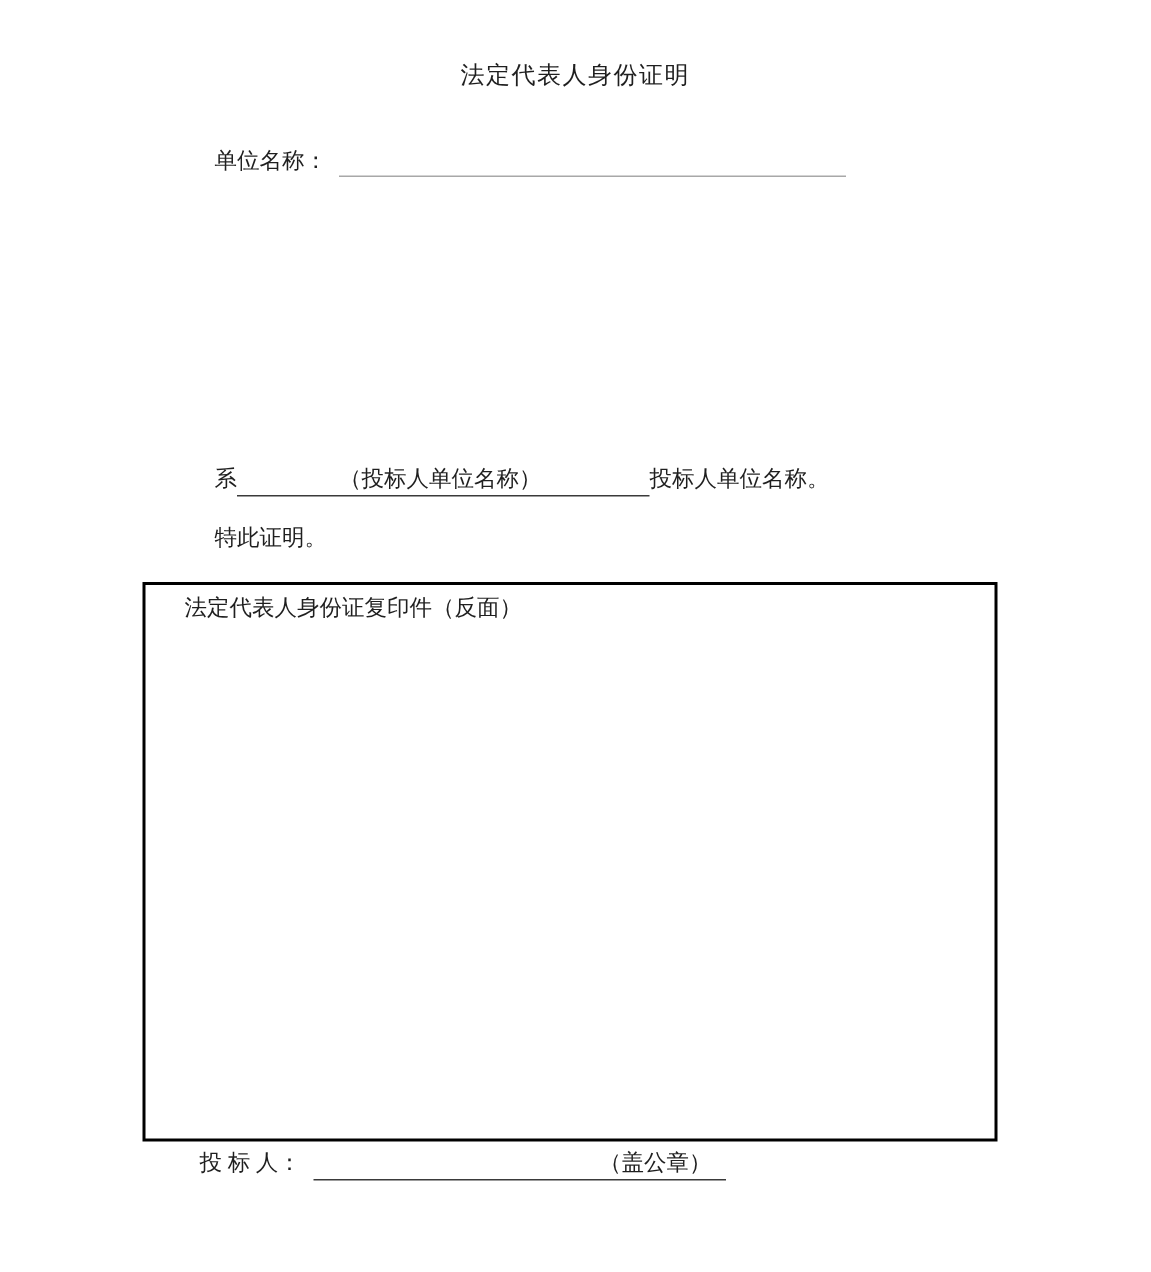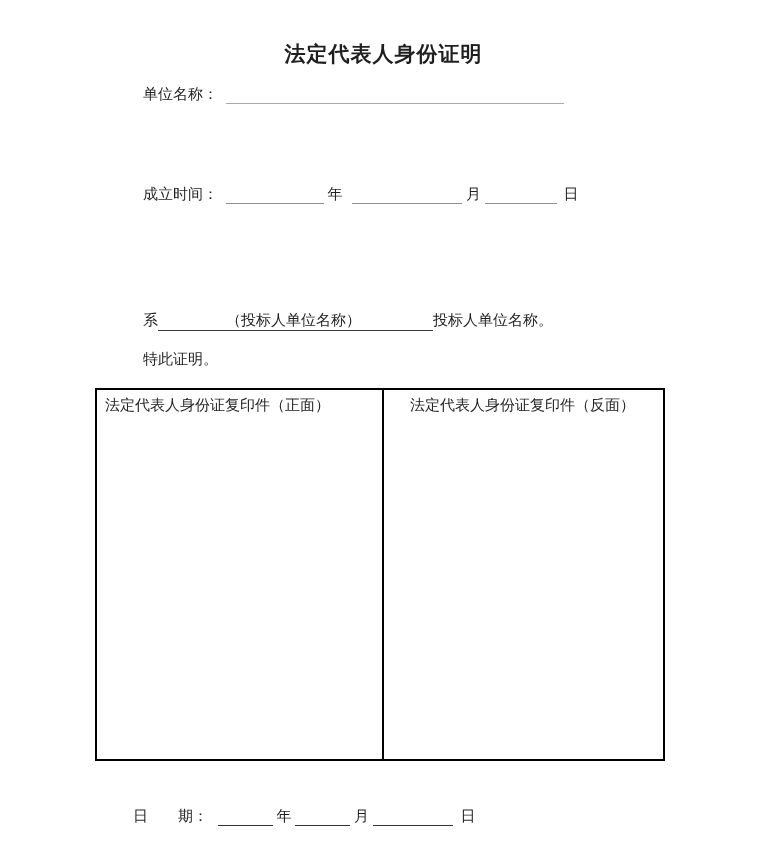--- a/index.html
+++ b/index.html
@@ -8,21 +8,21 @@
     width:767px;height:848px;
     background:#ffffff;
     font-family:"Liberation Serif","DejaVu Serif",serif;
     color:#1f1f1f;
     font-size:15px;
     overflow:hidden;
   }
   .title{
     position:absolute;top:40px;left:0;right:0;
     text-align:center;
-    font-size:21px;font-weight:bold;
+    font-size:16px;font-weight:normal;
     letter-spacing:1px;
   }
   .row{
     position:absolute;left:143px;
     white-space:nowrap;
     line-height:20px;
   }
   .lbl{display:inline-block;}
   .blank{
     display:inline-block;
@@ -60,59 +60,42 @@
     line-height:20px;
   }
 </style>
 </head>
 <body>
 
 <div class="page">
 
   <div class="title">法定代表人身份证明</div>
 
-  <div class="row" style="top:84px">
+  <div class="row" style="top:98px">
     <span class="lbl">单位名称：</span>
     <span class="blank light" style="width:338px;margin-left:4px"></span>
   </div>
 
 
-  <div class="row" style="top:184px">
-    <span class="lbl">成立时间：</span>
-    <span class="blank" style="width:98px;margin-left:4px"></span>
-    <span class="lbl">年</span>
-    <span class="blank" style="width:110px;margin-left:6px"></span>
-    <span class="lbl">月</span>
-    <span class="blank" style="width:72px"></span>
-    <span class="lbl" style="margin-left:3px">日</span>
-  </div>
 
 
 
   <div class="row" style="top:310px">
     <span class="lbl">系</span><span class="ugroup"><span class="spacer" style="width:62px"></span><span class="unit">（投标人单位名称）</span><span class="spacer" style="width:72px"></span></span><span class="lbl">投标人单位名称。</span>
   </div>
 
   <div class="row" style="top:349px">
     <span class="lbl">特此证明。</span>
   </div>
 
   <div class="idtable">
-    <div class="idcell front">
-      <span>法定代表人身份证复印件（正面）</span>
-    </div>
     <div class="idcell back">
       <span>法定代表人身份证复印件（反面）</span>
     </div>
   </div>
 
+  <div class="footer-row" style="top:766px">
+    <span class="lbl">投 标 人：</span>
+    <span class="ugroup" style="margin-left:5px"><span class="spacer" style="width:190px"></span><span>（盖公章）</span><span class="spacer" style="width:10px"></span></span>
+  </div>
 
-  <div class="footer-row" style="top:806px">
-    <span class="lbl">日　　期：</span>
-    <span class="blank dark" style="width:55px;margin-left:6px"></span>
-    <span class="lbl">年</span>
-    <span class="blank dark" style="width:55px"></span>
-    <span class="lbl">月</span>
-    <span class="blank dark" style="width:80px"></span>
-    <span class="lbl" style="margin-left:4px">日</span>
-  </div>
 
 </div>
 
 </body></html>

